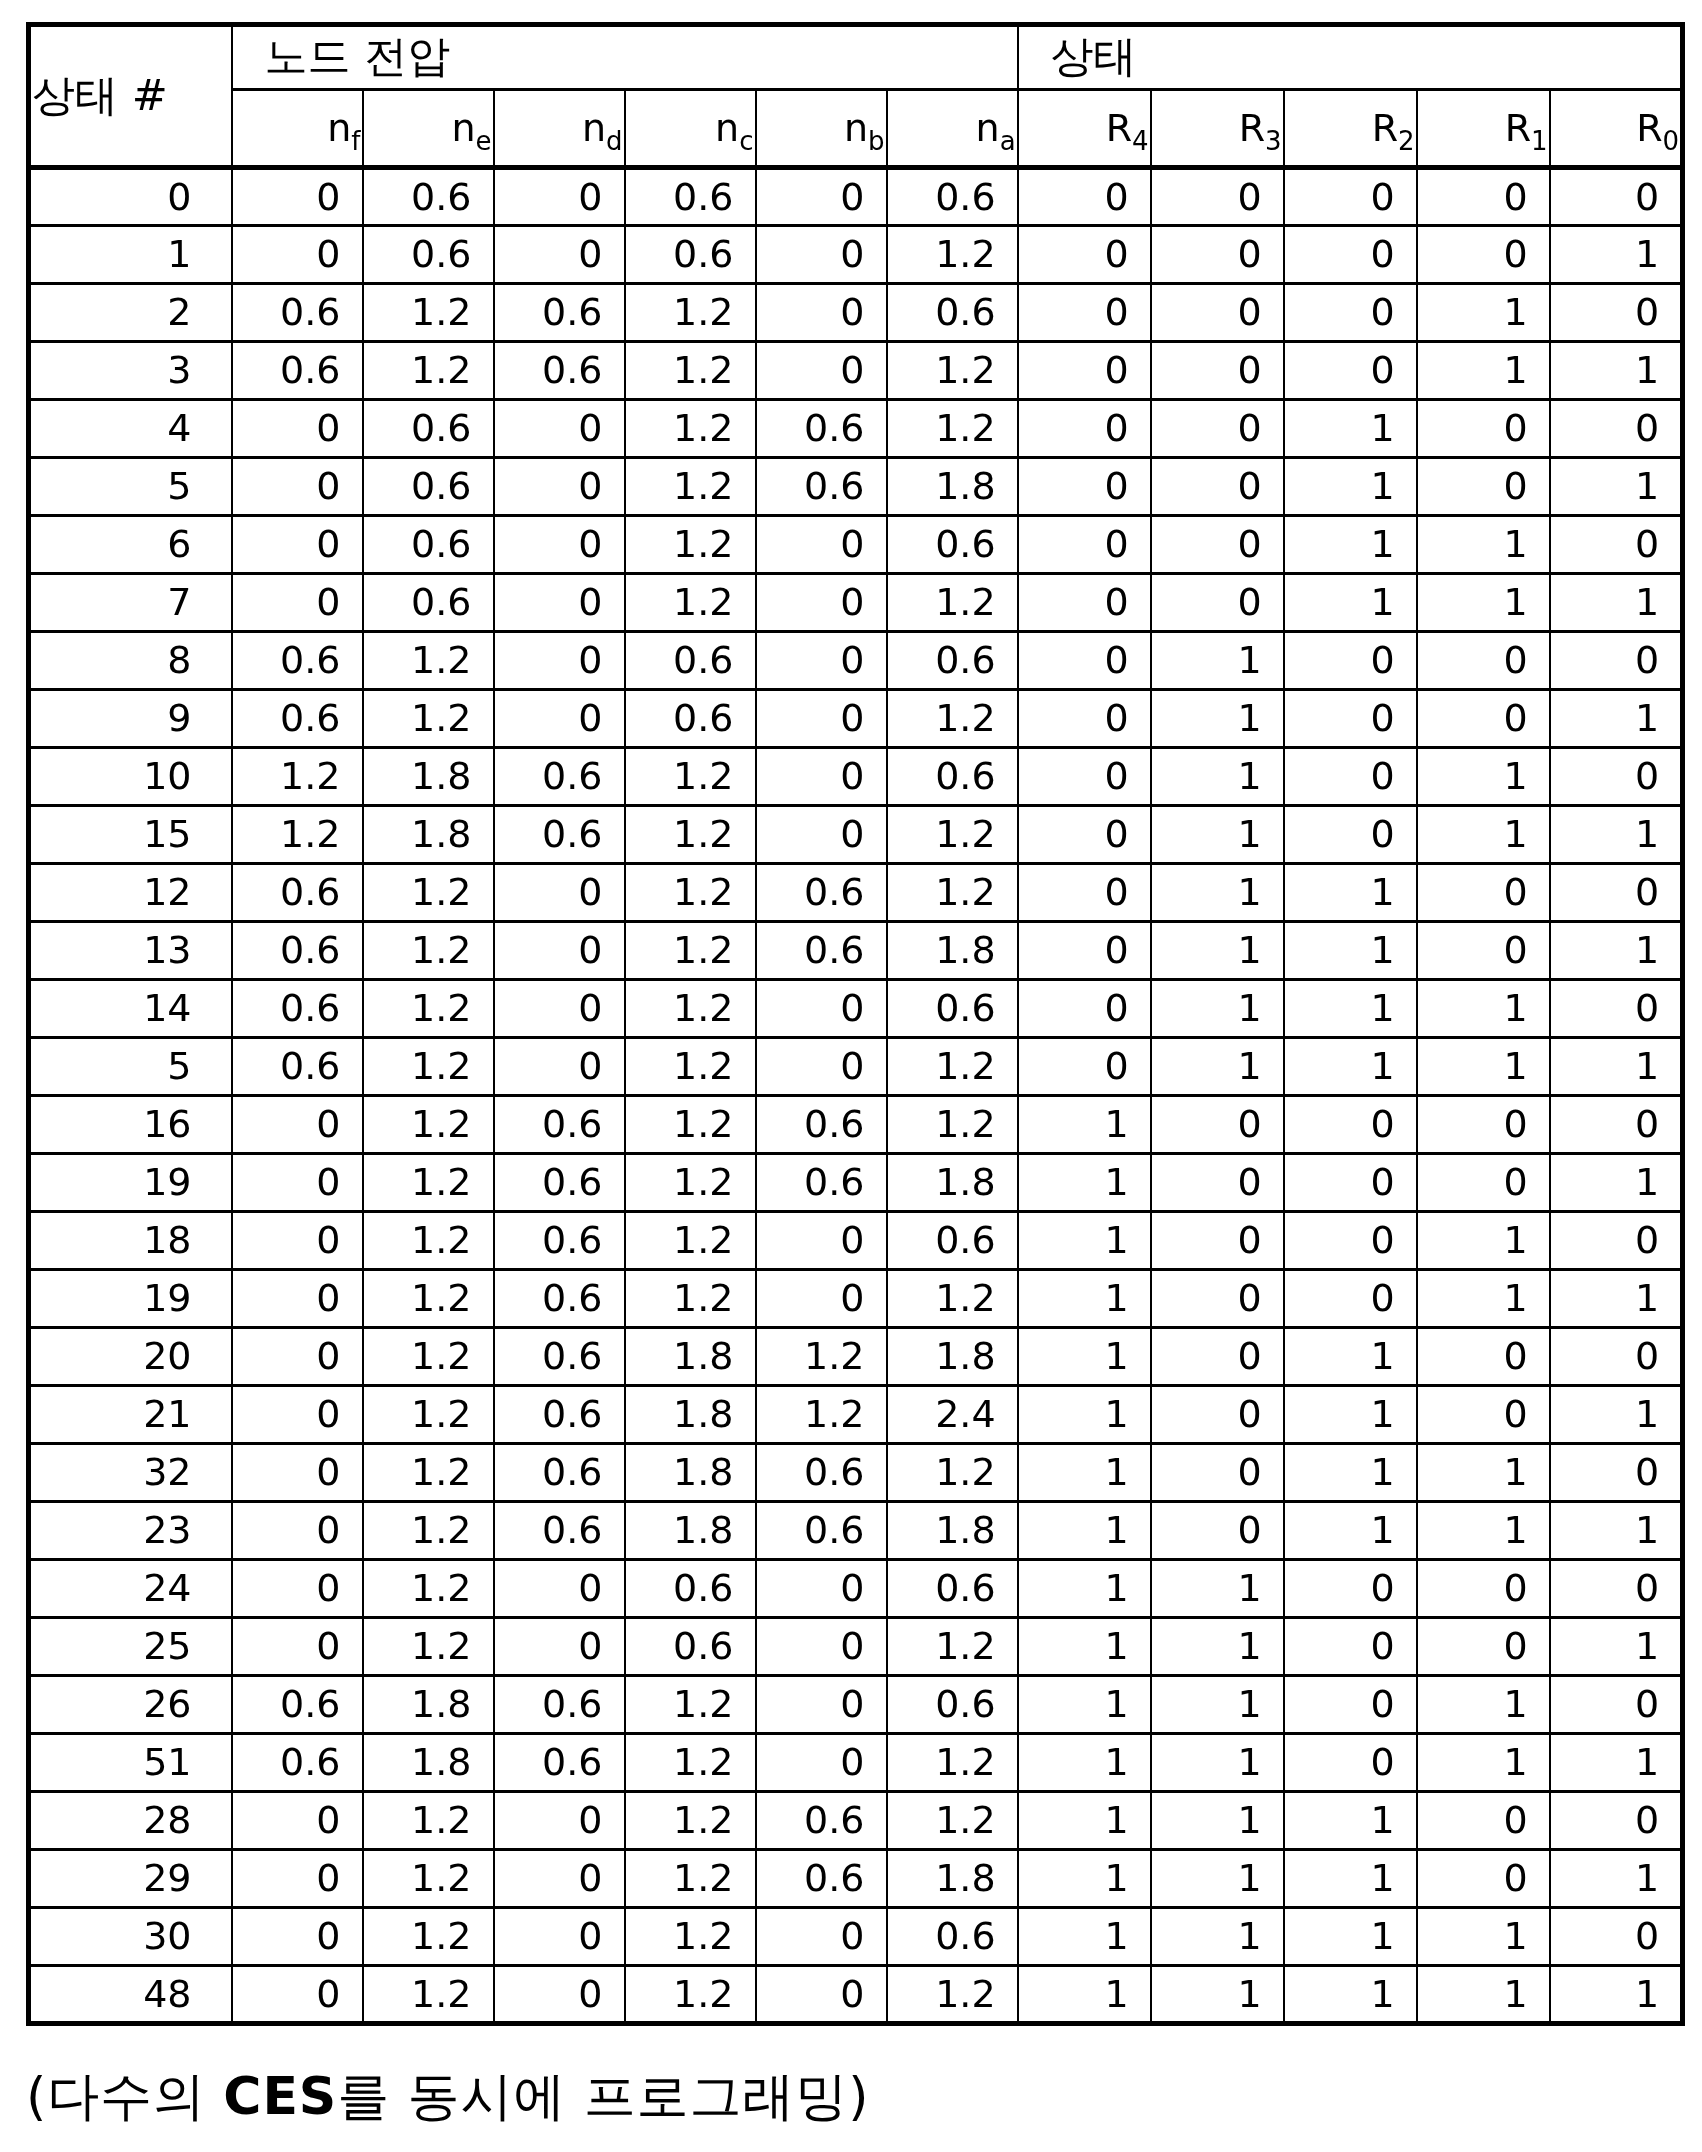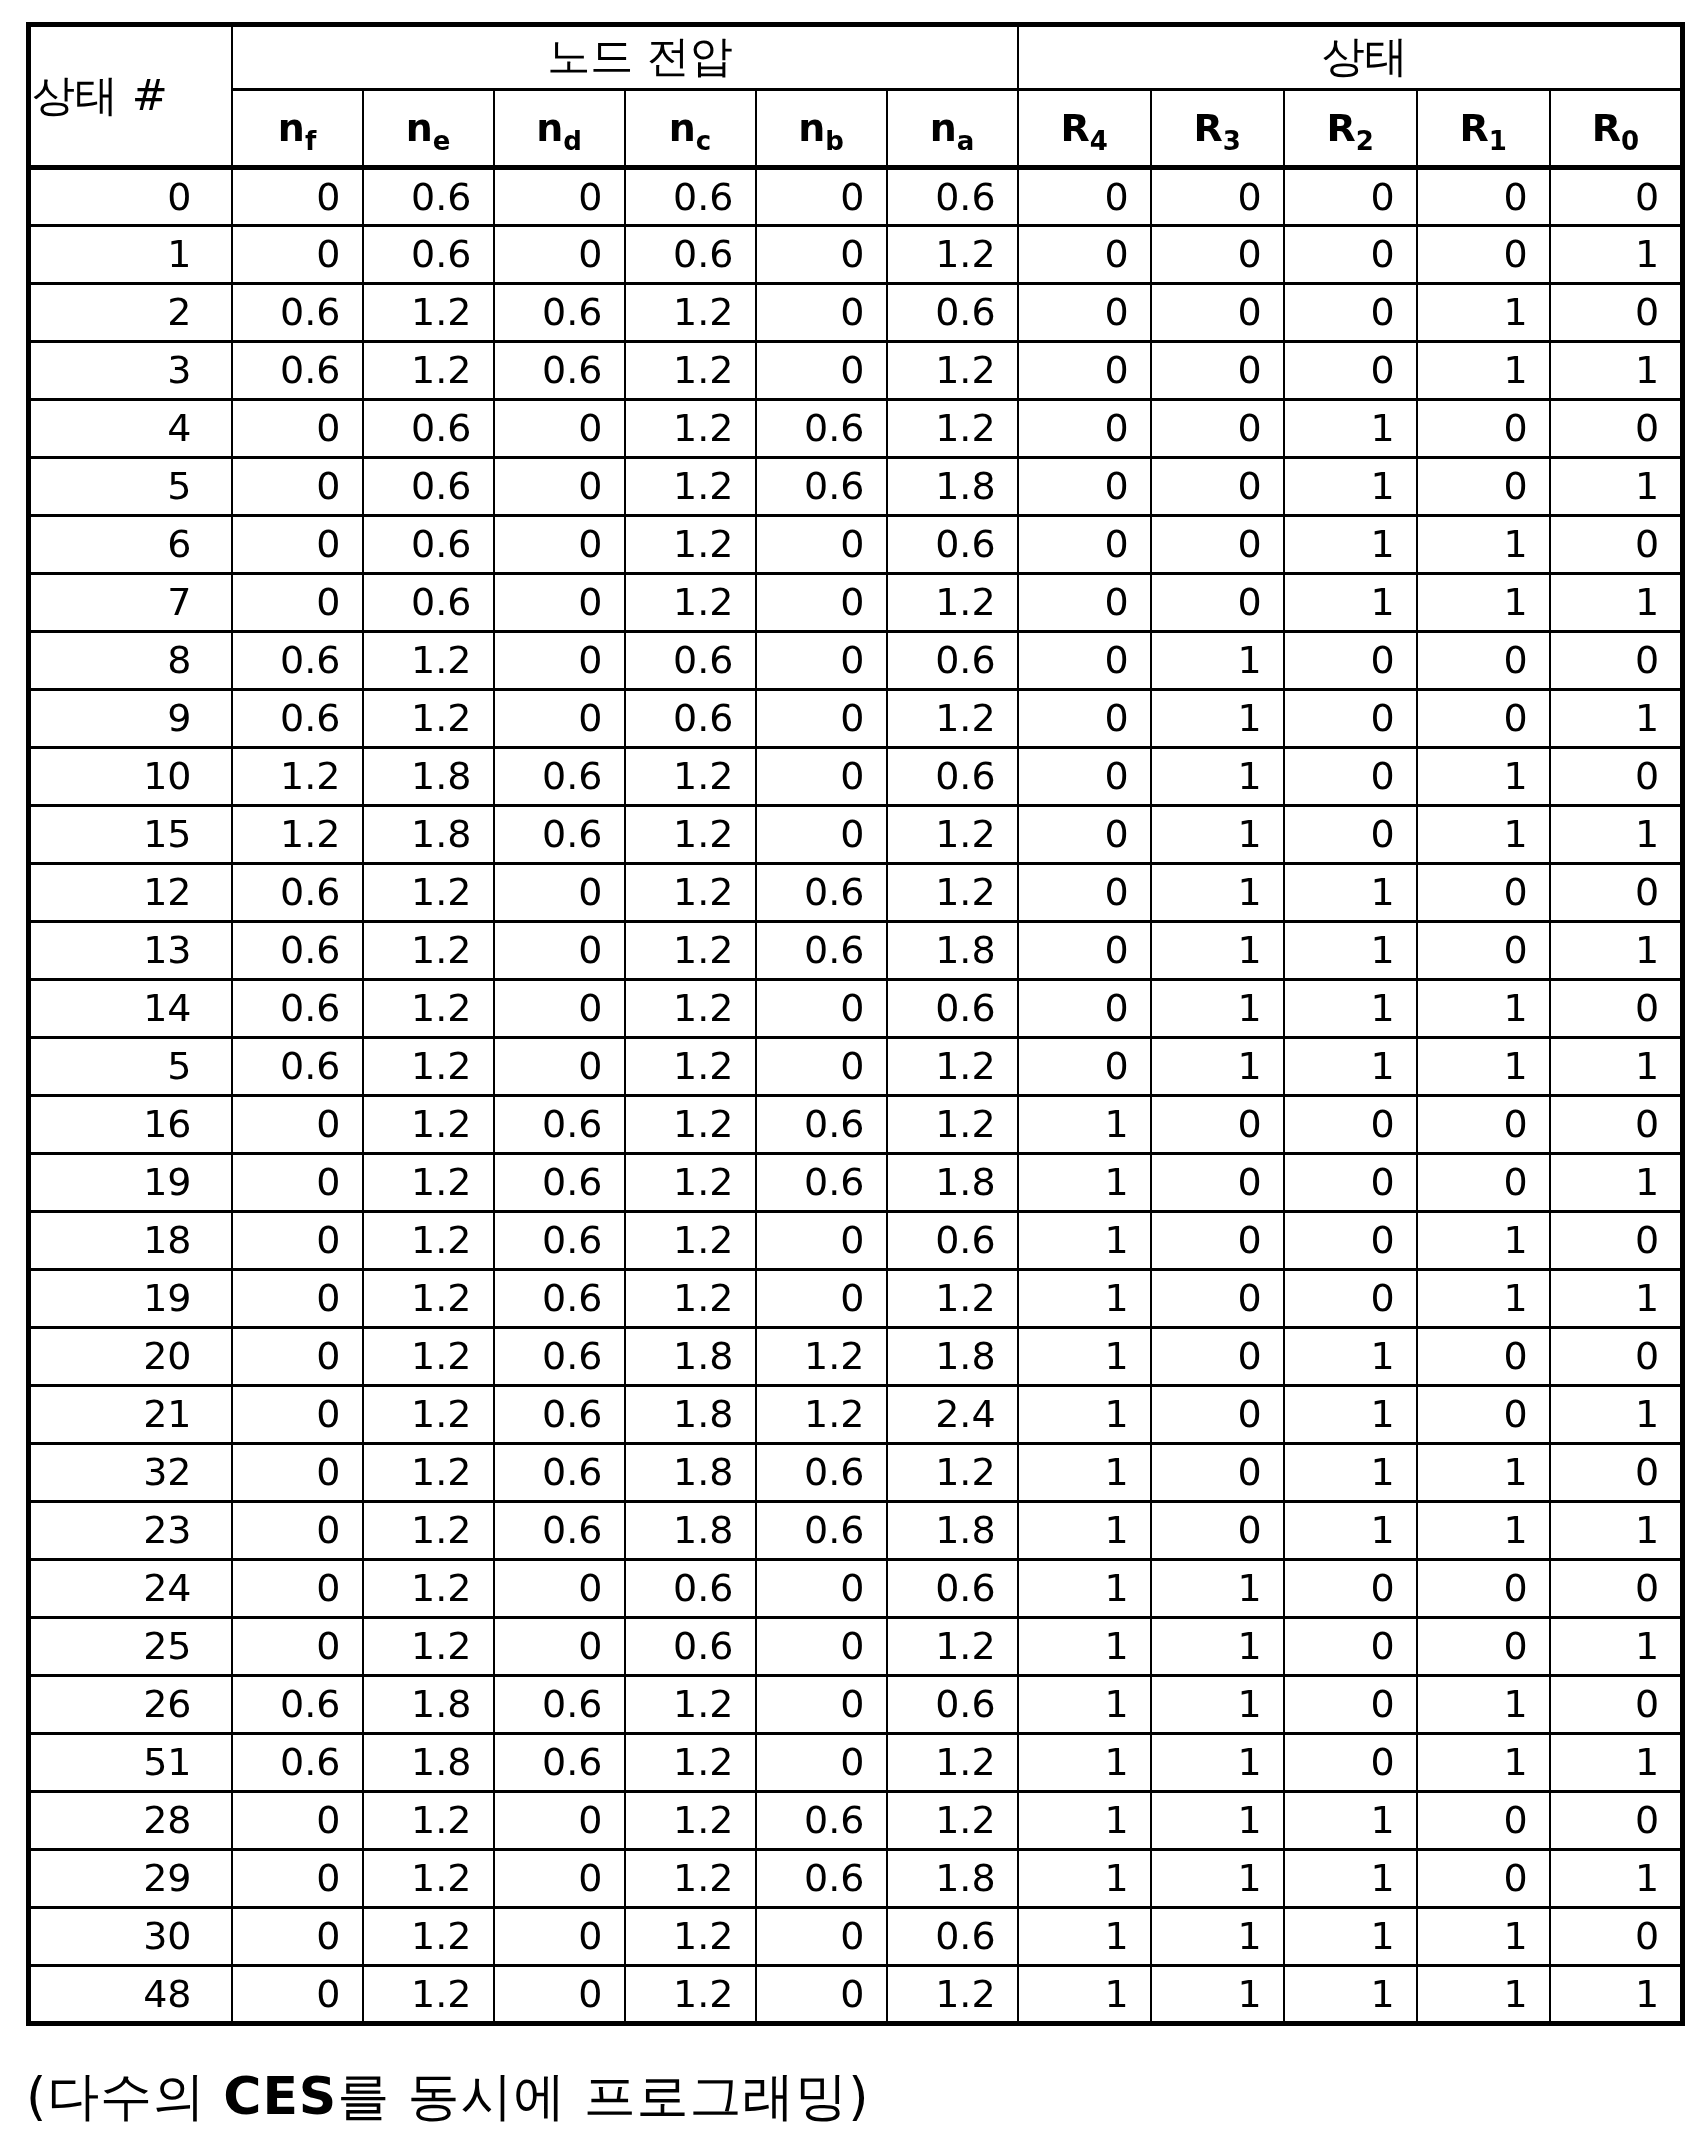--- a/index.html
+++ b/index.html
@@ -29,29 +29,28 @@
   .state-table thead .group-row th{height:65px;}
   .state-table thead .colhdr-row th{height:78px;border-bottom:5.2px solid #000;}
   .state-table thead th.corner{
     font-size:43px;
     text-align:left;
     vertical-align:middle;
     border-bottom:5.2px solid #000;
   }
   .state-table thead th.group{
     font-size:43px;
-    text-align:center;
+    text-align:left;
     vertical-align:middle;
     padding-left:32px;
   }
   .state-table thead th.col-hdr{
     font-size:38px;
-    text-align:center;
+    text-align:right;
     vertical-align:middle;
-    font-weight:bold;
   }
   .state-table thead th.col-hdr sub{
     font-size:26px;
     line-height:0;
   }
   .state-table tbody td{
     height:58px;
     font-size:38px;
     text-align:right;
     vertical-align:middle;

